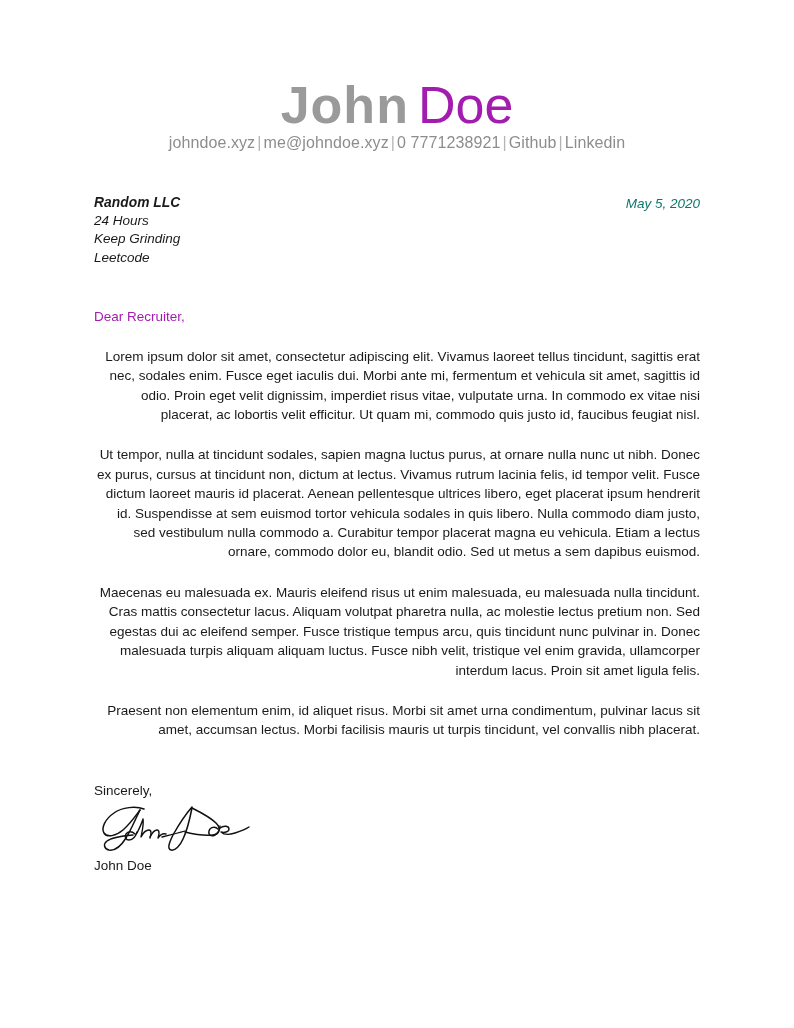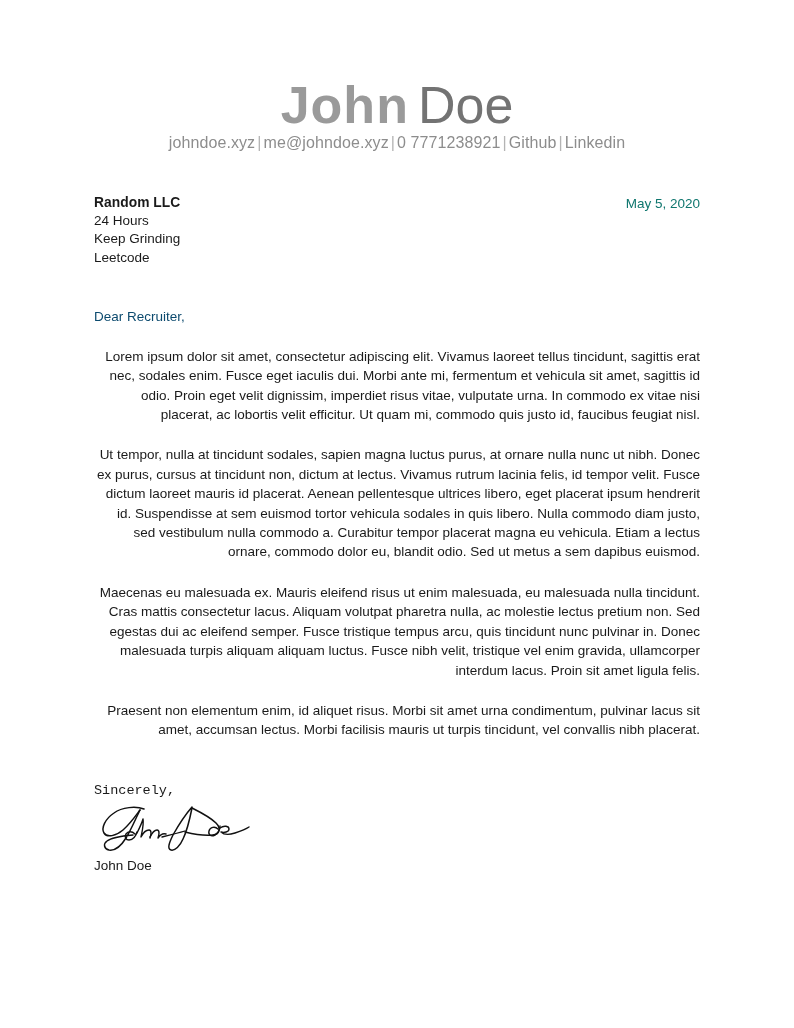--- a/index.html
+++ b/index.html
@@ -36,21 +36,21 @@
     letter-spacing: 0.5px;
     white-space: nowrap;
   }
   .name-first {
     font-weight: 700;
     color: #9a9a9a;
     letter-spacing: 1px;
   }
   .name-last {
     font-weight: 400;
-    color: #737373;
+    color: #a21caf;
     letter-spacing: 0px;
     margin-left: 9px;
   }
   .contact-line {
     font-size: 16px;
     line-height: 17px;
     color: #8d8d8d;
     font-weight: 400;
     letter-spacing: 0.1px;
     white-space: nowrap;
@@ -67,20 +67,21 @@
     padding-right: 94px;
     box-sizing: border-box;
     width: 794px;
   }
 
   .meta-row {
     display: flex;
     justify-content: space-between;
     align-items: flex-start;
     margin-top: 43px;
+    font-style: italic;
   }
   .recipient-block {
     font-size: 13.5px;
     line-height: 18.2px;
     color: #1a1a1a;
   }
   .recipient-company {
     font-weight: 700;
     font-size: 13.8px;
     letter-spacing: 0.05px;
@@ -93,37 +94,36 @@
     line-height: 18.2px;
     color: #0f766e;
     padding-top: 1px;
     white-space: nowrap;
   }
 
   .salutation {
     margin-top: 40px;
     font-size: 13.5px;
     line-height: 19px;
-    color: #0c4a6e;
+    color: #a21caf;
   }
 
   .paragraph {
     margin-top: 21px;
     font-size: 13.5px;
     line-height: 19.4px;
     color: #1a1a1a;
     text-align: right;
   }
 
   .closing {
     margin-top: 41px;
     font-size: 13.5px;
     line-height: 19px;
     color: #1a1a1a;
-    font-family: Liberation Mono, monospace;
   }
 
   .signature-wrap {
     margin-top: 4px;
     margin-left: -2px;
     height: 52px;
   }
   .signature-wrap svg {
     display: block;
   }

